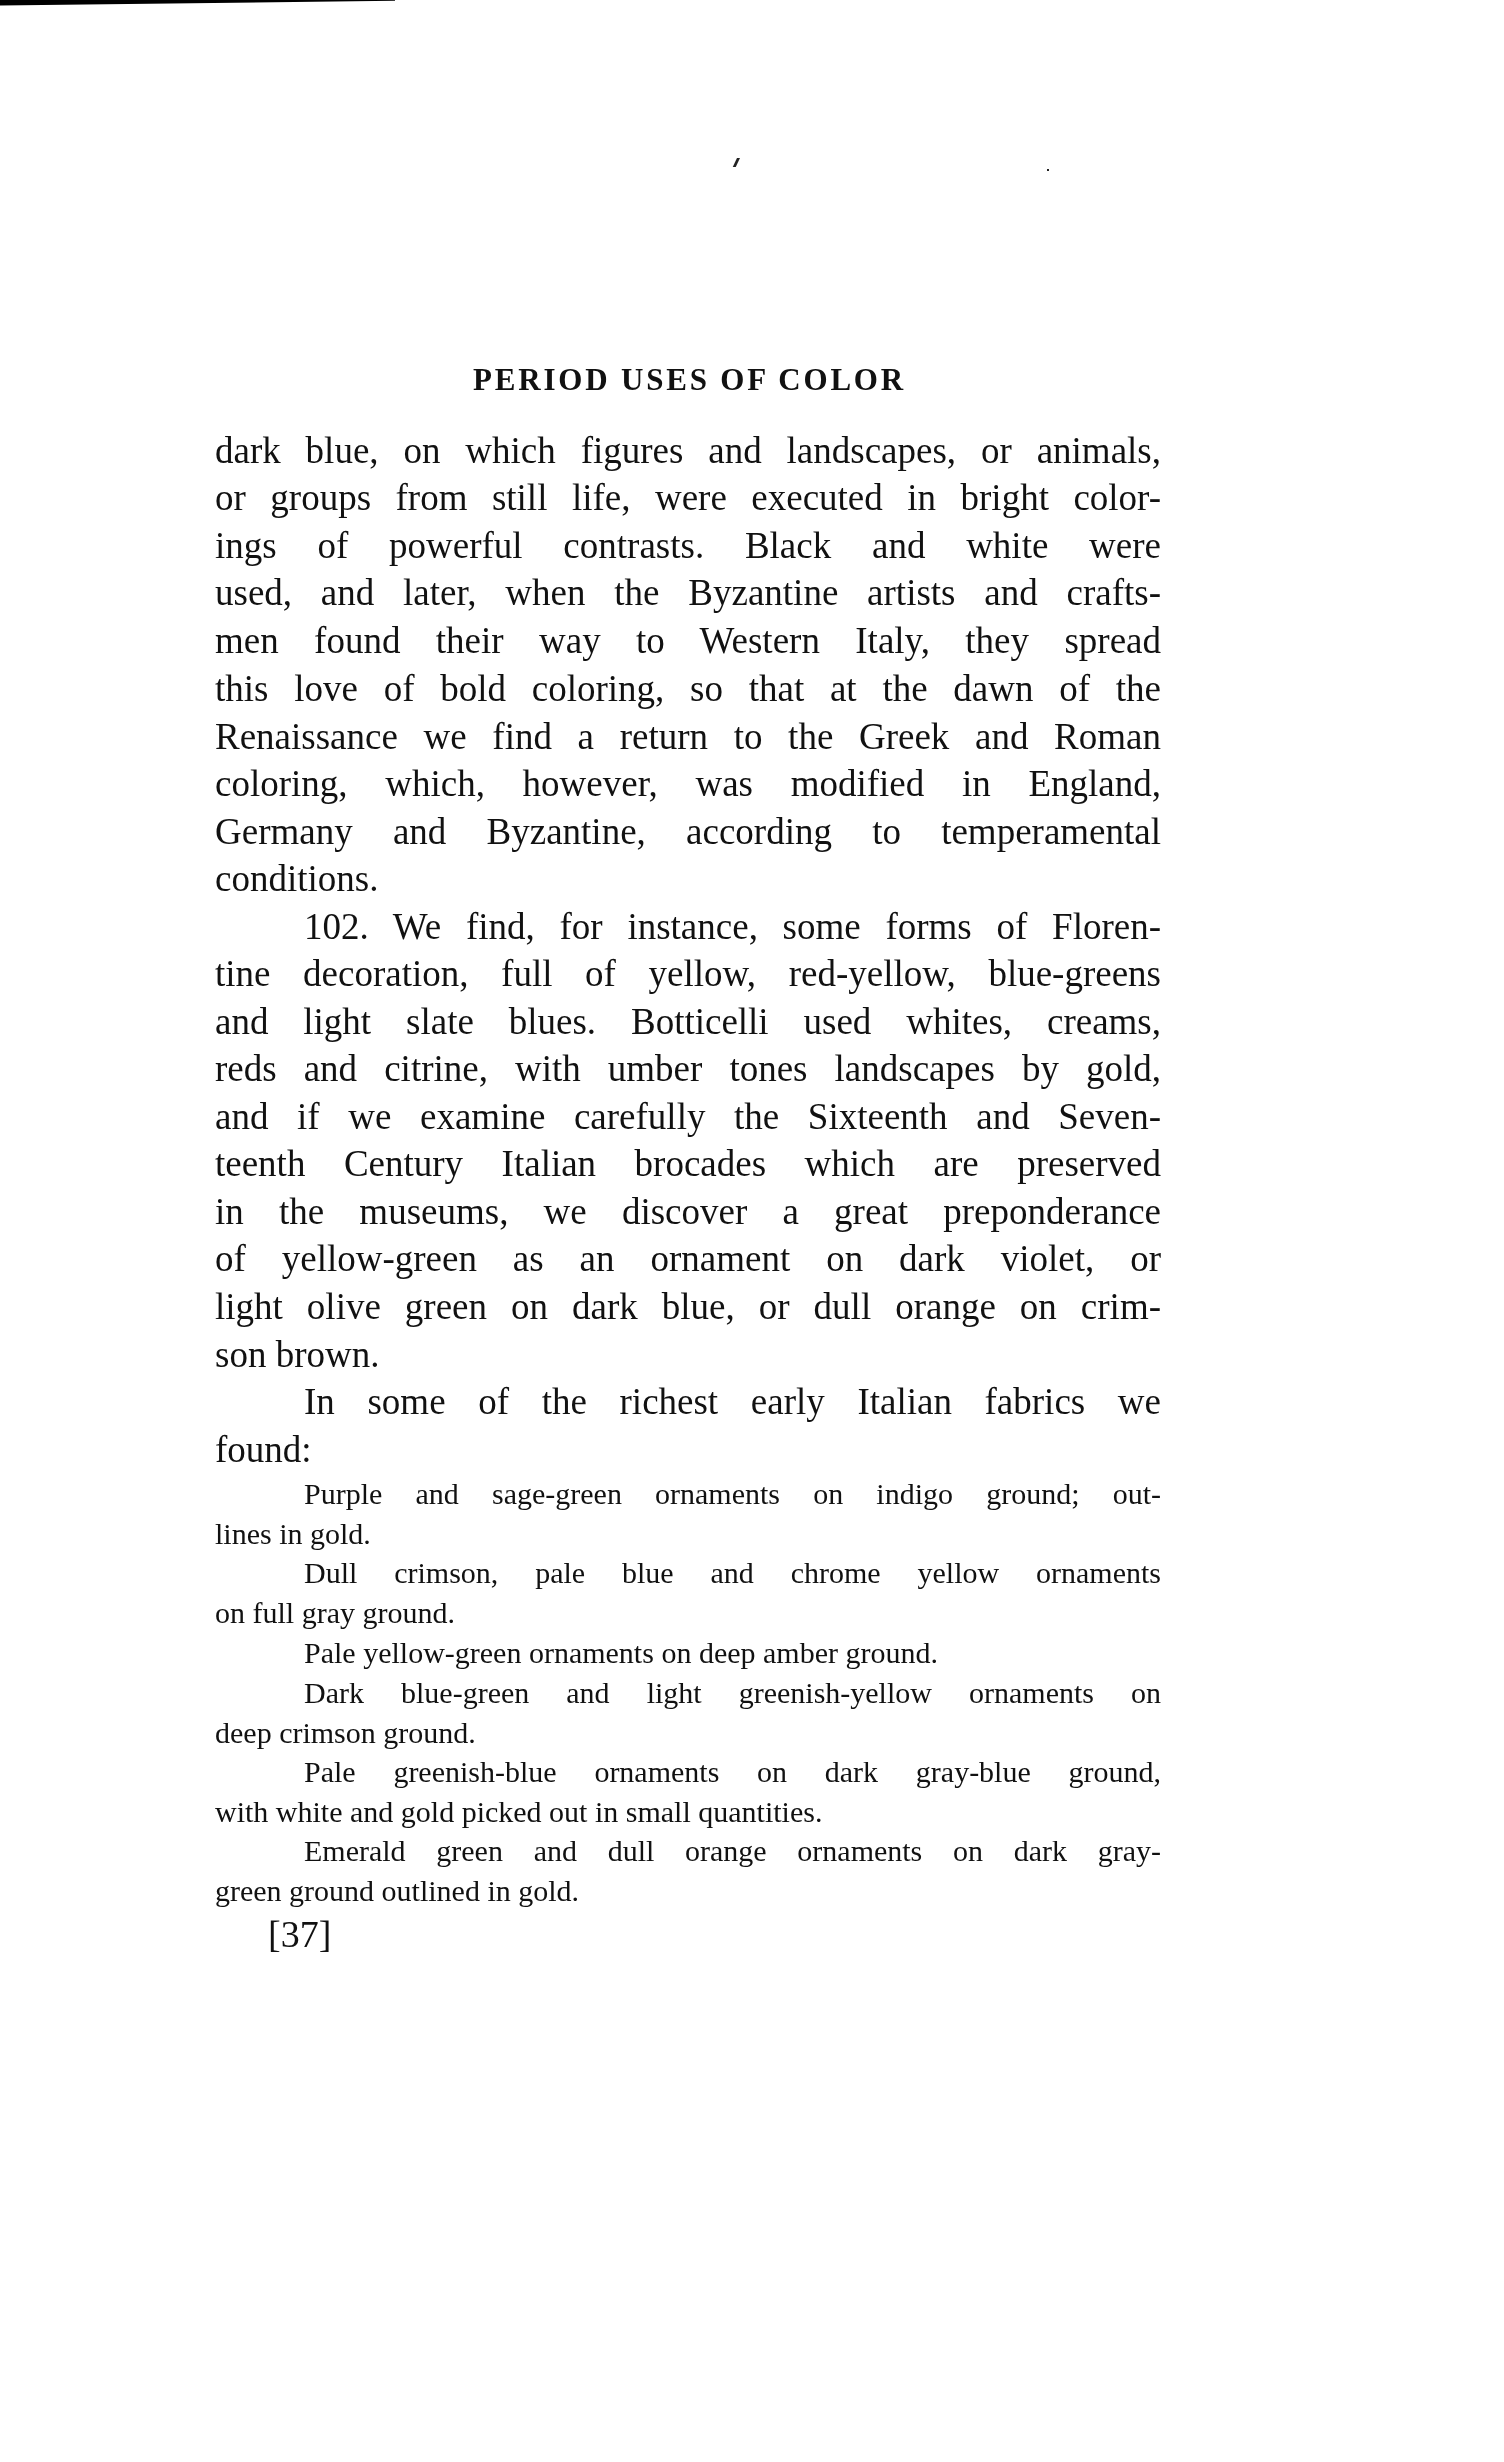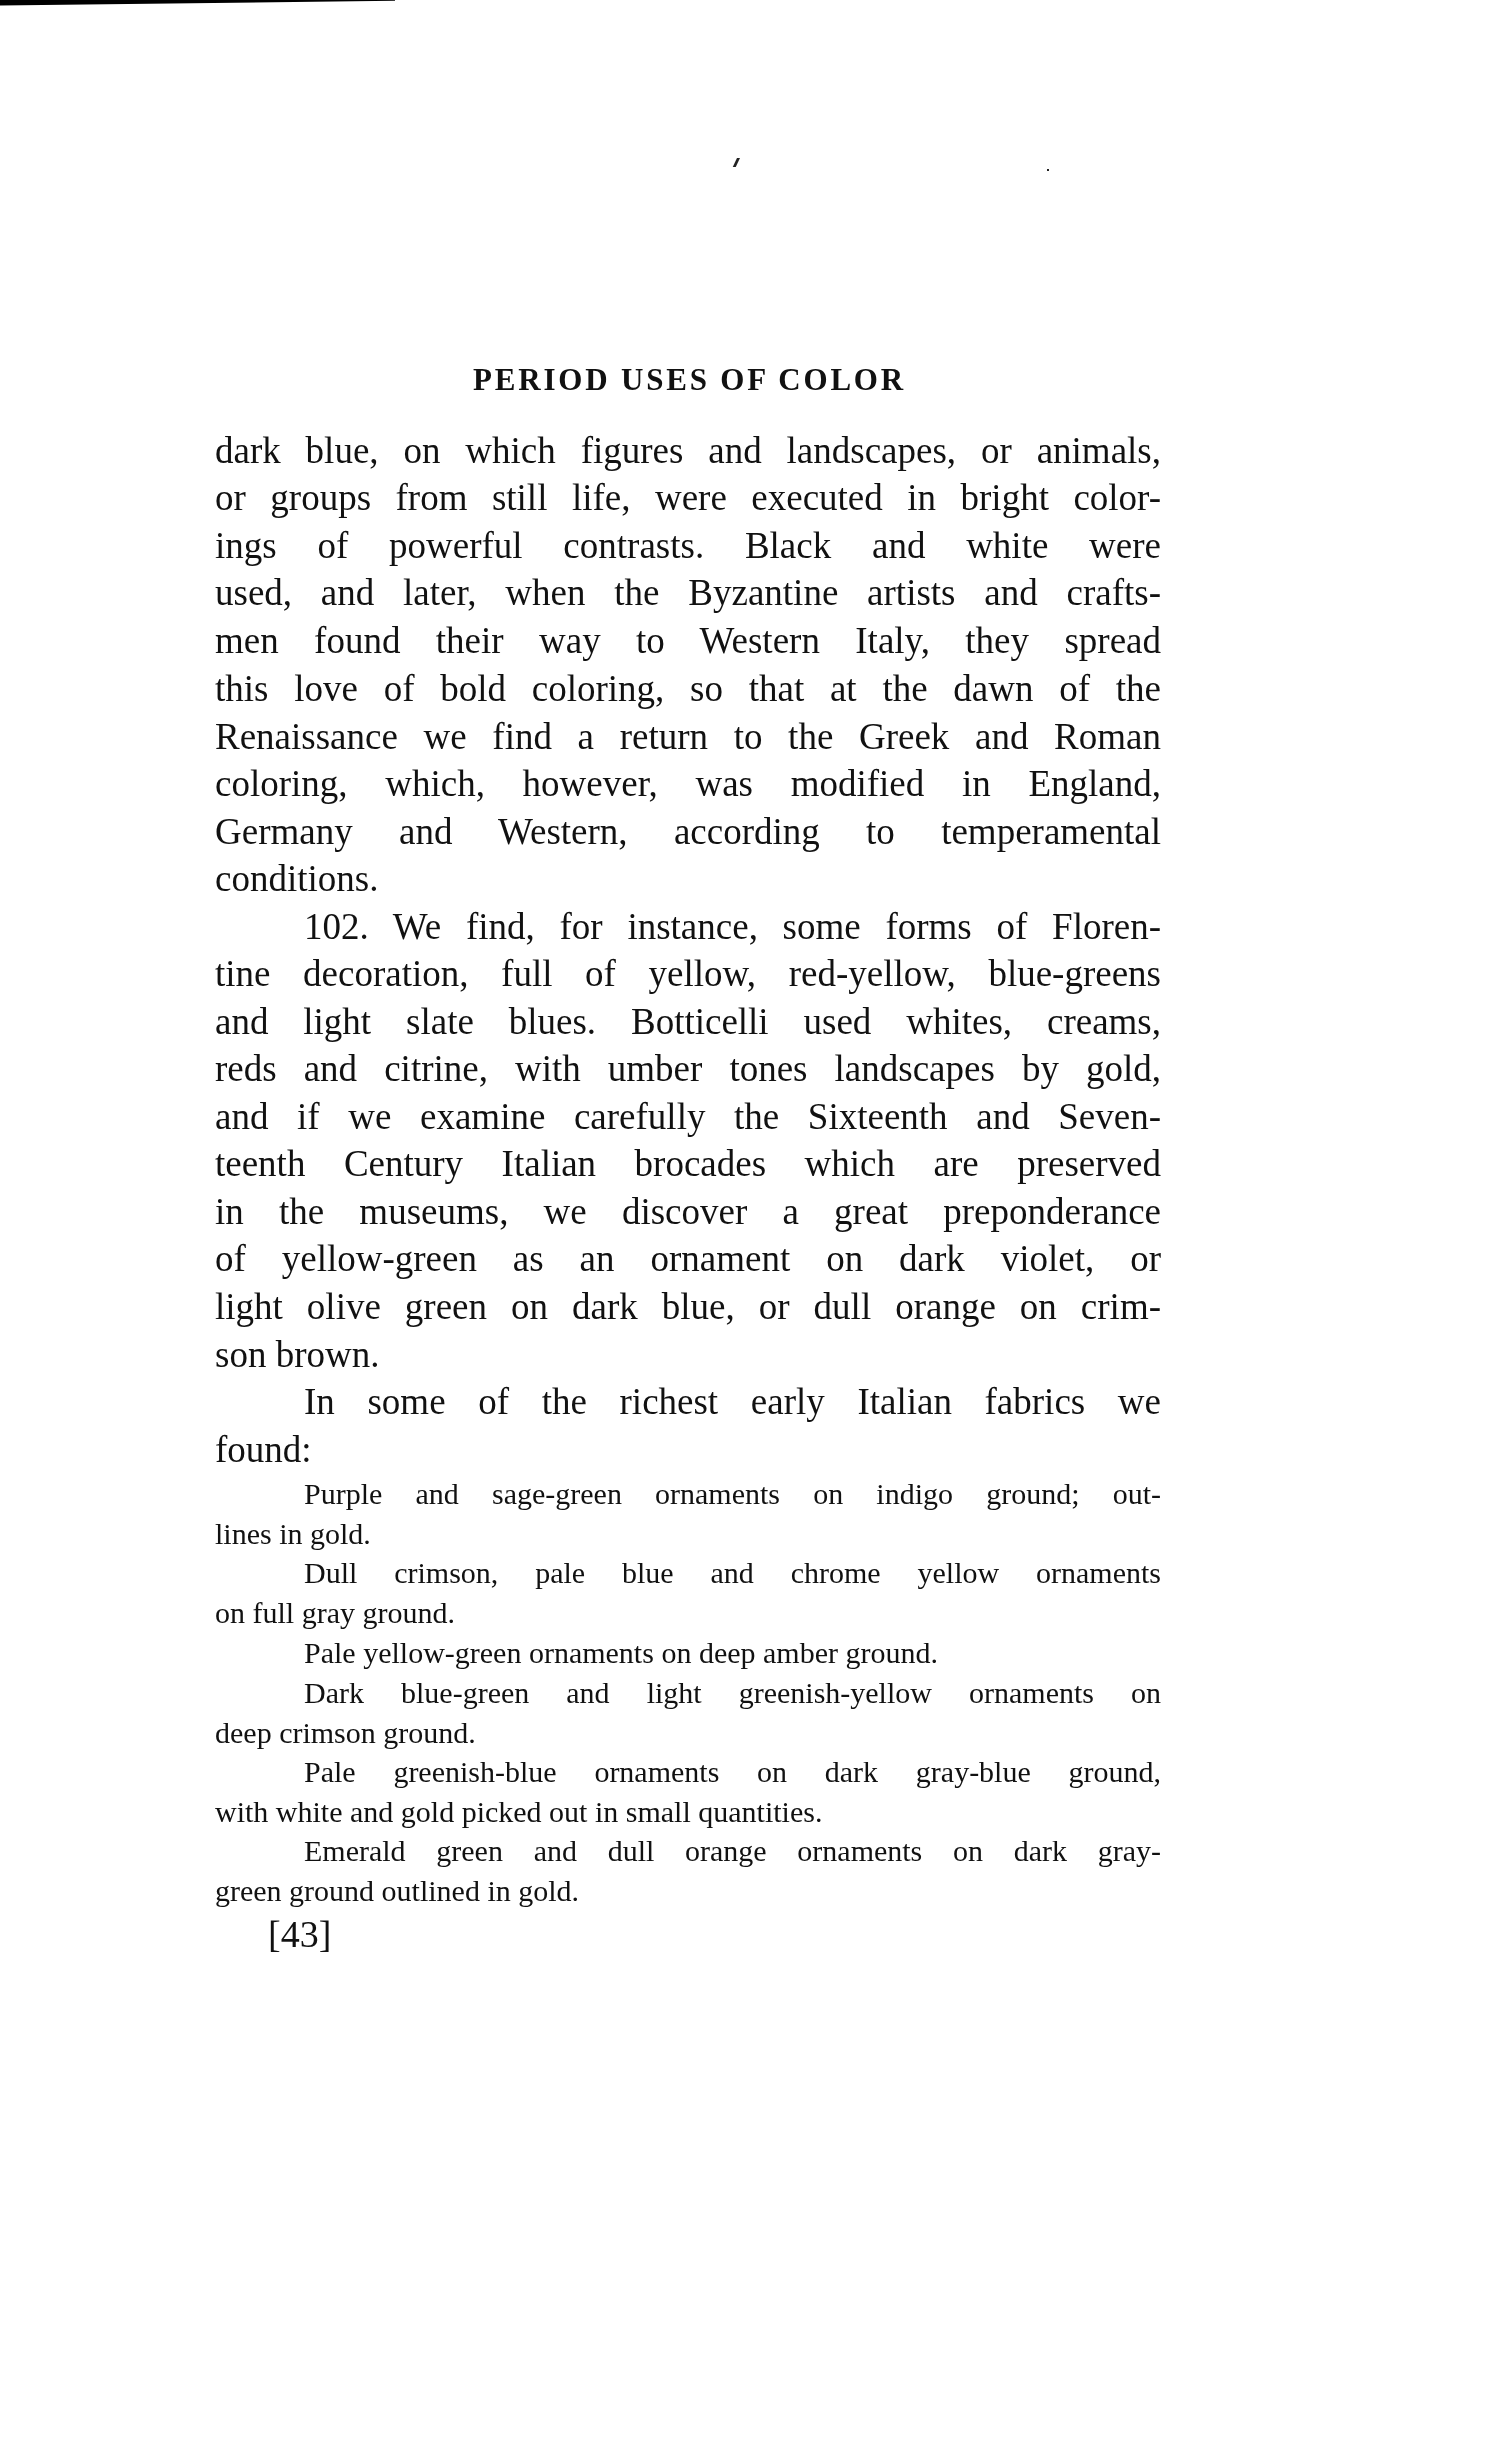--- a/index.html
+++ b/index.html
@@ -51,21 +51,21 @@
 
 <div>
   <div class="line lg justify" style="top:432px">dark blue, on which figures and landscapes, or animals,</div>
   <div class="line lg justify" style="top:479px">or groups from still life, were executed in bright color-</div>
   <div class="line lg justify" style="top:527px">ings of powerful contrasts.  Black and white were</div>
   <div class="line lg justify" style="top:574px">used, and later, when the Byzantine artists and crafts-</div>
   <div class="line lg justify" style="top:622px">men found their way to Western Italy, they spread</div>
   <div class="line lg justify" style="top:670px">this love of bold coloring, so that at the dawn of the</div>
   <div class="line lg justify" style="top:718px">Renaissance we find a return to the Greek and Roman</div>
   <div class="line lg justify" style="top:765px">coloring, which, however, was modified in England,</div>
-  <div class="line lg justify" style="top:813px">Germany and Western, according to temperamental</div>
+  <div class="line lg justify" style="top:813px">Germany and Byzantine, according to temperamental</div>
   <div class="line lg" style="top:860px">conditions.</div>
 </div>
 
 <div>
   <div class="line lg justify indent-lg" style="top:908px">102. We find, for instance, some forms of Floren-</div>
   <div class="line lg justify" style="top:955px">tine decoration, full of yellow, red-yellow, blue-greens</div>
   <div class="line lg justify" style="top:1003px">and light slate blues.  Botticelli used whites, creams,</div>
   <div class="line lg justify" style="top:1050px">reds and citrine, with umber tones landscapes by gold,</div>
   <div class="line lg justify" style="top:1098px">and if we examine carefully the Sixteenth and Seven-</div>
   <div class="line lg justify" style="top:1145px">teenth Century Italian brocades which are preserved</div>
@@ -99,14 +99,14 @@
   <div>
     <div class="line sm justify indent-sm" style="top:1757px">Pale greenish-blue ornaments on dark gray-blue ground,</div>
     <div class="line sm" style="top:1797px">with white and gold picked out in small quantities.</div>
   </div>
   <div>
     <div class="line sm justify indent-sm" style="top:1836px">Emerald green and dull orange ornaments on dark gray-</div>
     <div class="line sm" style="top:1876px">green ground outlined in gold.</div>
   </div>
 </div>
 
-<div class="pagenum" style="top:1915px">[43]</div>
+<div class="pagenum" style="top:1915px">[37]</div>
 
 
 </body></html>

